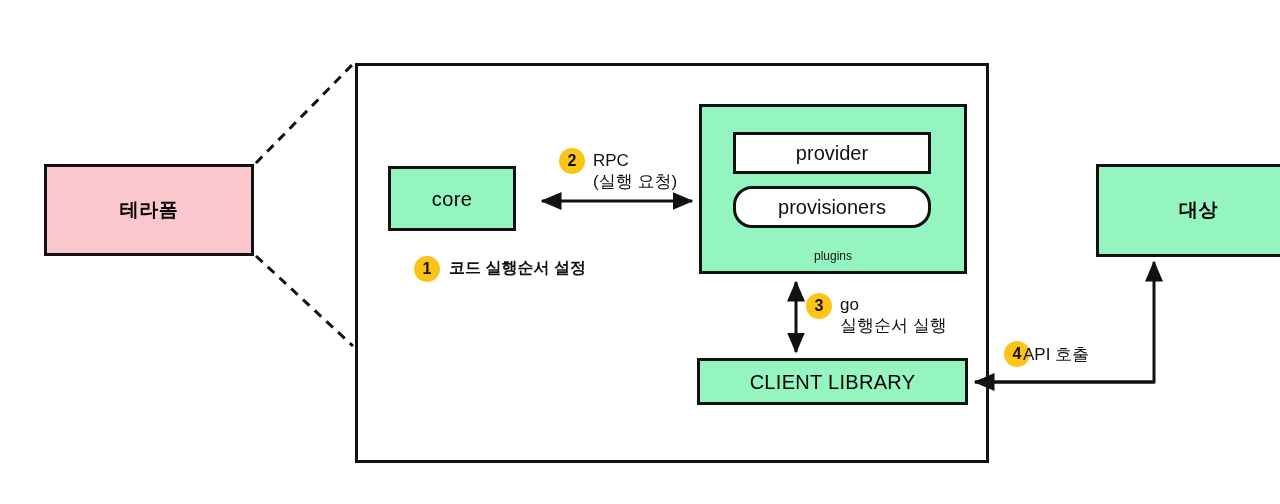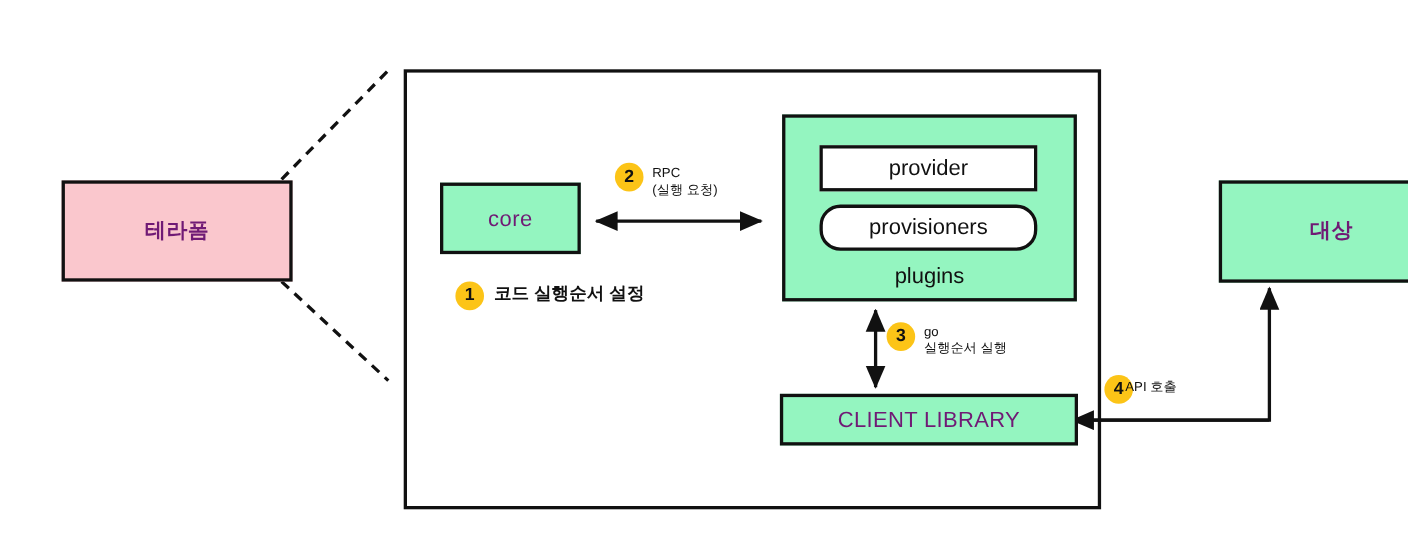--- a/index.html
+++ b/index.html
@@ -18,24 +18,23 @@
     overflow: hidden;
   }
   .box {
     position: absolute;
     box-sizing: border-box;
     border: 3px solid #111111;
     display: flex;
     align-items: center;
     justify-content: center;
     text-align: center;
-    margin-left: 12px;
   }
   .box-label {
-    color: #701a75;
+    color: #000000;
     line-height: 1.1;
   }
 
   
   #terraform-box {
     left: 44px;
     top: 164px;
     width: 210px;
     height: 92px;
     background: #fac7cd;
@@ -77,21 +76,21 @@
     height: 170px;
     background: #94f5c0;
     display: block;
   }
   #plugins-title {
     position: absolute;
     left: 0;
     right: 0;
     bottom: 8px;
     text-align: center;
-    font-size: 20px;
+    font-size: 12px;
     color: #111111;
   }
   .plugin-item {
     position: absolute;
     left: 31px;
     width: 198px;
     height: 42px;
     box-sizing: border-box;
     background: #ffffff;
     border: 3px solid #111111;
@@ -143,21 +142,21 @@
     font-size: 16px;
     font-weight: bold;
     display: flex;
     align-items: center;
     justify-content: center;
     box-sizing: border-box;
   }
   .annotation-text {
     position: absolute;
     color: #111111;
-    font-size: 12px;
+    font-size: 17px;
     line-height: 1.25;
     white-space: pre-line;
     font-weight: normal;
   }
   .annotation-text.bold-ko {
     font-weight: bold;
     font-size: 16px;
     text-align: center;
   }
 

